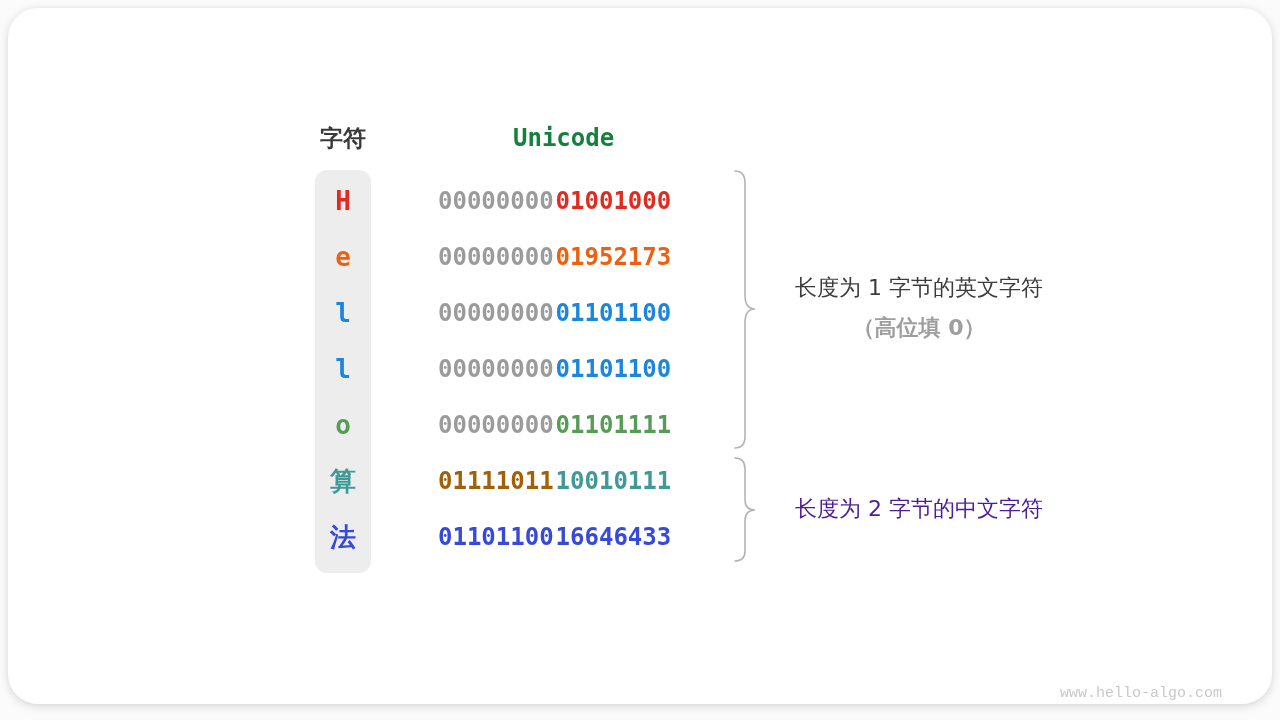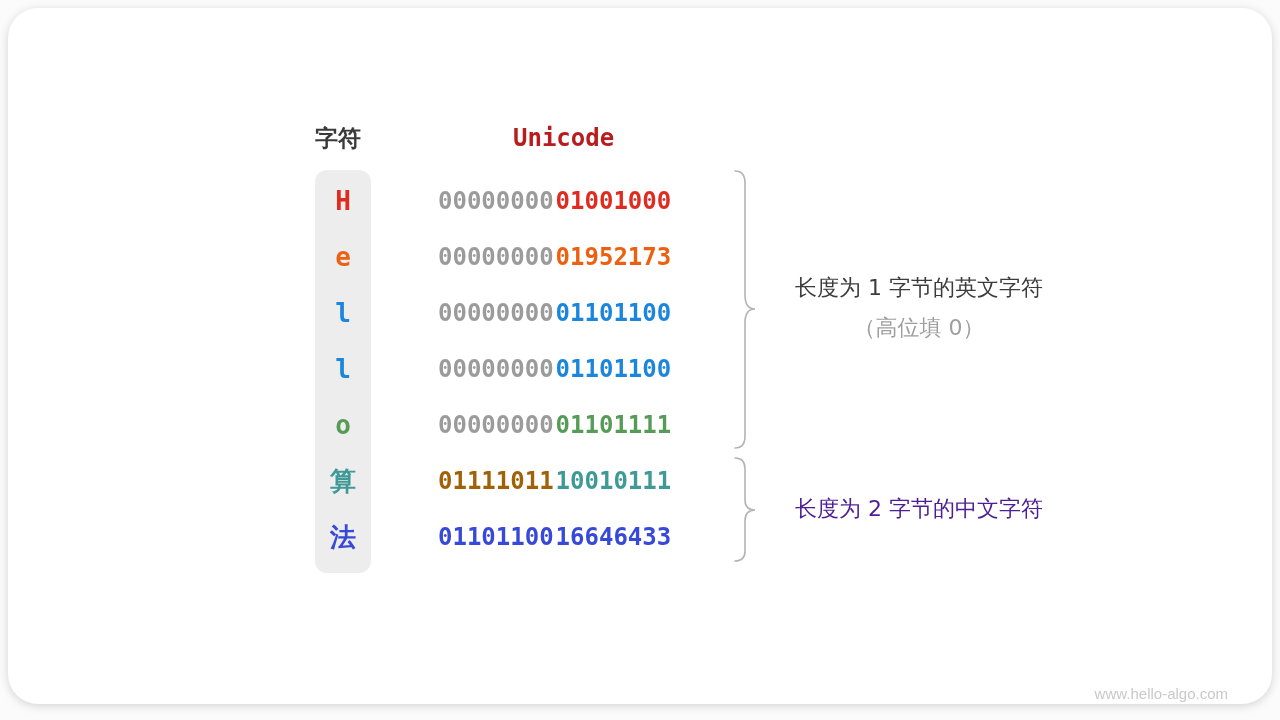--- a/index.html
+++ b/index.html
@@ -5,21 +5,21 @@
   * { margin:0; padding:0; box-sizing:border-box; }
   html,body { width:1280px; height:720px; background:#ffffff; overflow:hidden;
               font-family:"DejaVu Sans", sans-serif; }
   .stage { position:relative; width:1280px; height:720px; background:#fbfbfb; }
   .card { position:absolute; left:8px; top:8px; width:1264px; height:696px;
           background:#ffffff; border-radius:30px;
           box-shadow:0 2px 10px rgba(0,0,0,0.16); }
 
   
   .hdr-char { position:absolute; left:307px; top:116px; width:56px; height:28px;
-              text-align:left; font-weight:bold; font-size:23px; line-height:28px; }
+              text-align:center; font-weight:bold; font-size:23px; line-height:28px; }
   .hdr-uni  { position:absolute; left:505px; top:116px; height:28px;
               font-family:"DejaVu Sans Mono", monospace; font-weight:bold;
               font-size:24px; line-height:28px; }
 
   
   .char-col-bg { position:absolute; left:307px; top:162px; width:56px; height:403px;
                  border-radius:12px; }
 
   
   .row  { position:absolute; left:0; width:100%; height:32px; }
@@ -30,34 +30,34 @@
                font-weight:bold; font-size:24px; line-height:32px; white-space:pre; }
   .byte-hi   { margin-right:2px; }
 
   
   .braces { position:absolute; left:718px; top:155px; }
   .braces path { fill:none; stroke-width:1.6; stroke-linecap:round; }
 
   
   .ann { position:absolute; left:761px; width:300px; text-align:center;
          font-size:22px; line-height:28px; }
-  .ann-muted { font-weight:normal; }
+  .ann-muted { font-weight:bold; }
 
   
-  .watermark { position:absolute; right:44px; top:677px;
-               font-family:Liberation Sans, sans-serif; font-size:15px;margin-left:48px; }
+  .watermark { position:absolute; right:50px; top:677px;
+               font-family:Liberation Mono, monospace; font-size:15px;margin-left:48px; }
 </style>
 </head>
 <body>
 
 <div class="stage">
   <div class="card">
 
     <div class="hdr-char" style="color: rgb(58, 58, 58);">字符</div>
-    <div class="hdr-uni" style="color: #b91c1c;">Unicode</div>
+    <div class="hdr-uni" style="color: #15803d;">Unicode</div>
 
     <div class="char-col-bg" style="background-color: rgb(237, 237, 237);"></div>
 
     <div class="row" style="top:177px">
       <div class="cell-char" style="color: rgb(224, 44, 32);">H</div>
       <div class="cell-bin"><span class="byte-hi" style="color: rgb(155, 155, 155);">00000000</span><span style="color: rgb(224, 44, 32);">01001000</span></div>
     </div>
 
     <div class="row" style="top:233px">
       <div class="cell-char" style="color: rgb(238, 96, 17);">e</div>

